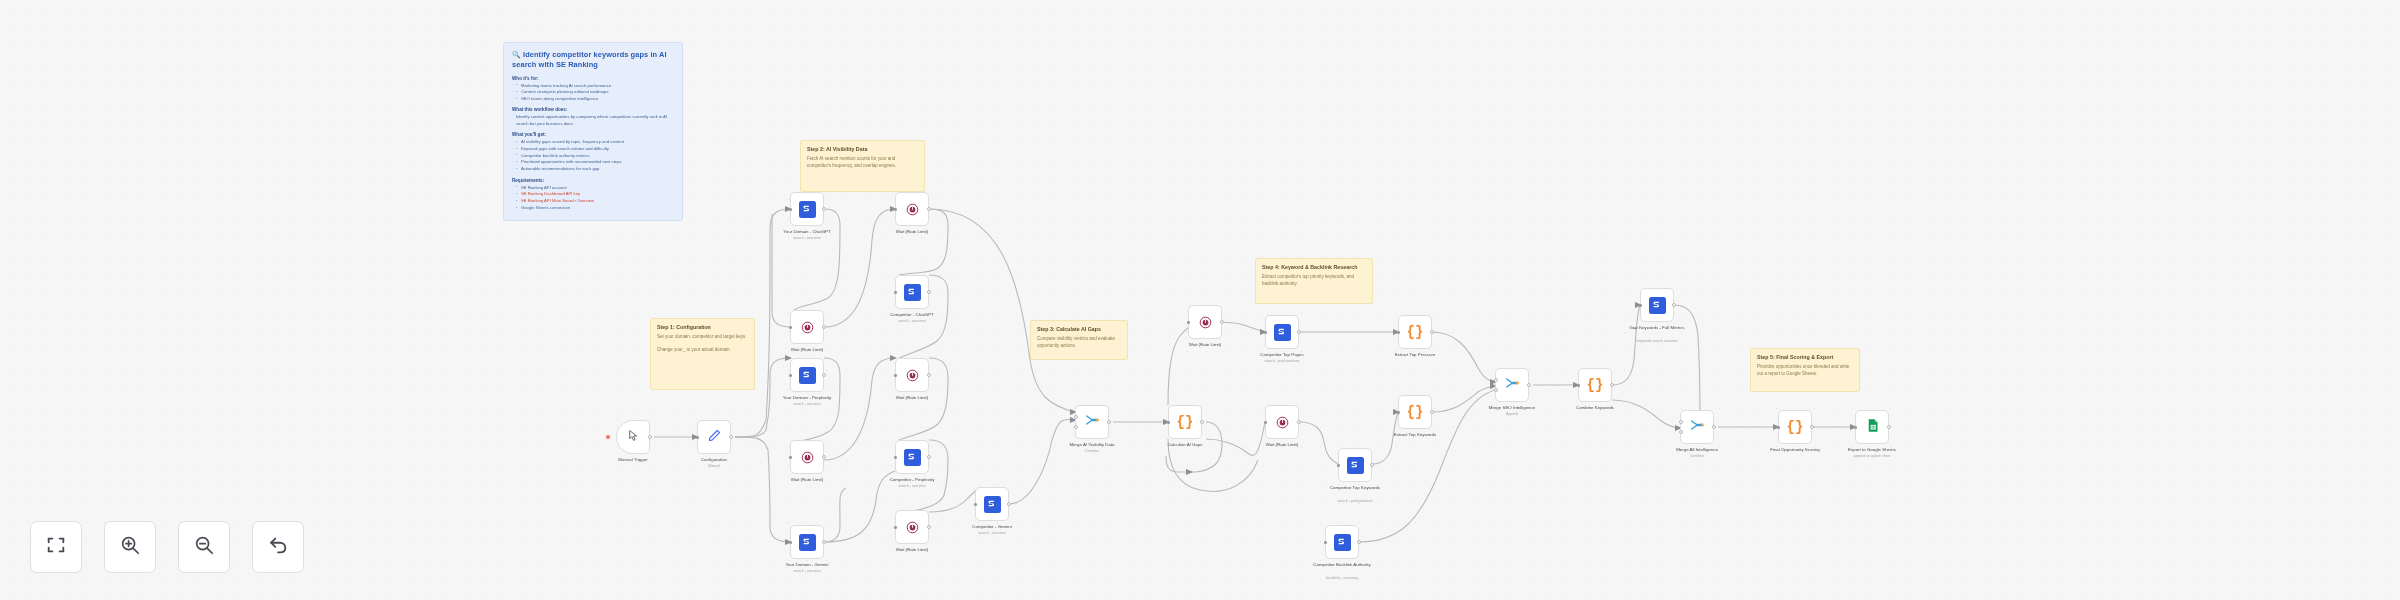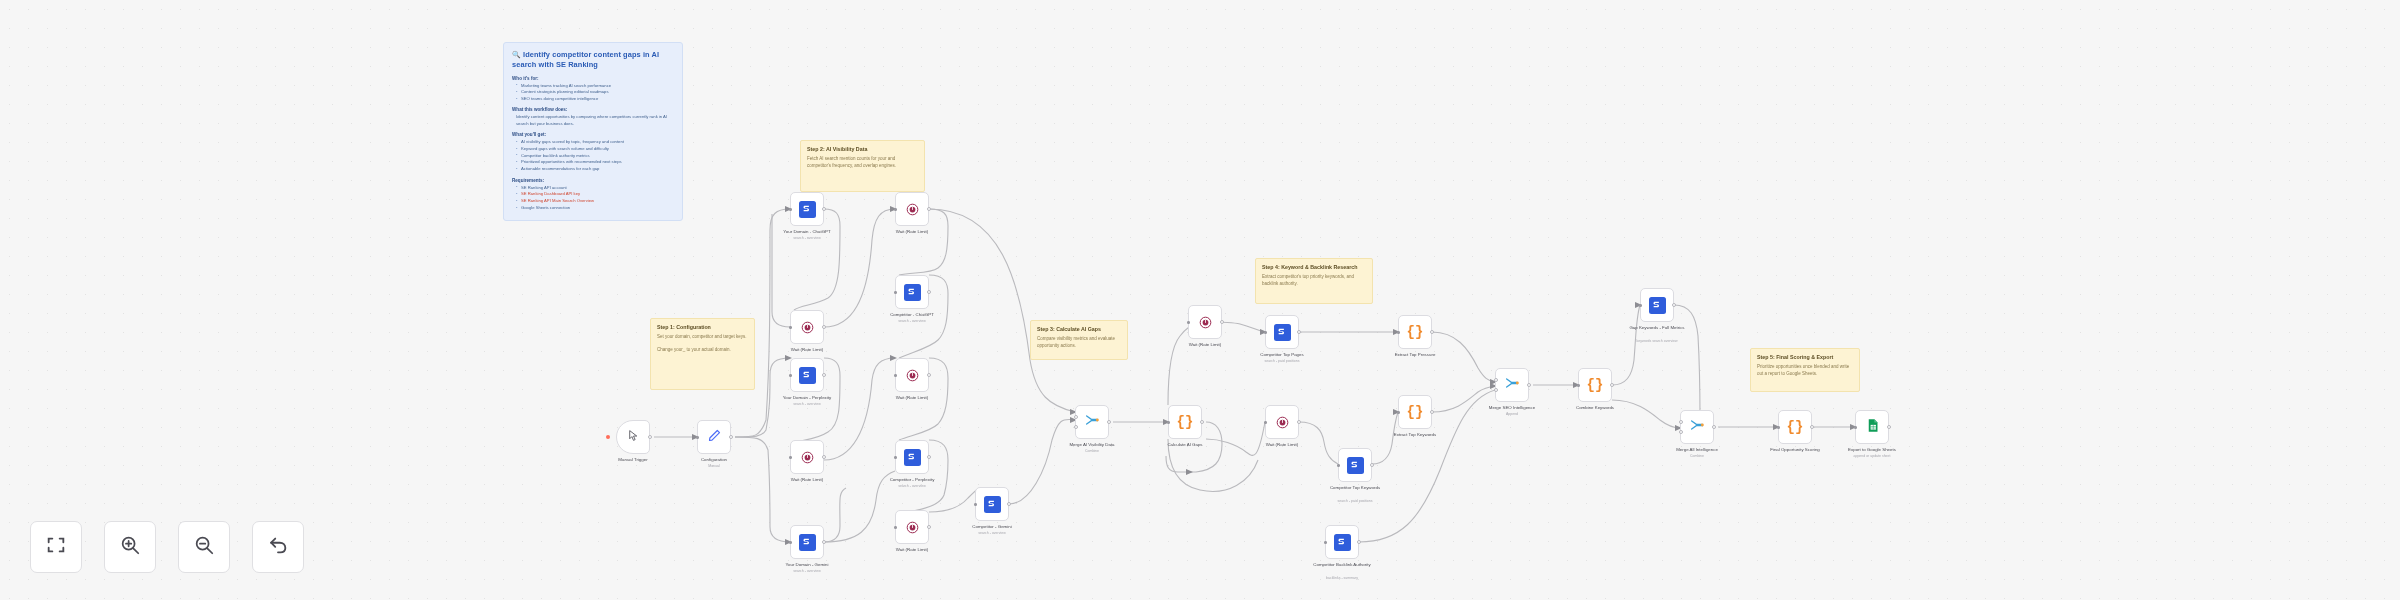--- a/index.html
+++ b/index.html
@@ -203,21 +203,21 @@
     <path d="M 1718 427 L 1778 427"></path>
     <polygon class="arrow" points="1773,424 1780,427 1773,430"></polygon>
 
     <path d="M 1812 427 L 1855 427"></path>
     <polygon class="arrow" points="1850,424 1857,427 1850,430"></polygon>
   </svg>
 
   <div class="infopanel" style="left:503px; top:42px; width:180px;">
     <div class="ptitle">
       <span class="mag">🔍</span>
-      <span>Identify competitor content gaps in AI search with SE Ranking</span>
+      <span>Identify competitor keywords gaps in AI search with SE Ranking</span>
     </div>
 
     <h4 class="first">Who it's for:</h4>
     <ul>
       <li>Marketing teams tracking AI search performance</li>
       <li>Content strategists planning editorial roadmaps</li>
       <li>SEO teams doing competitive intelligence</li>
     </ul>
 
     <h4>What this workflow does:</h4>

